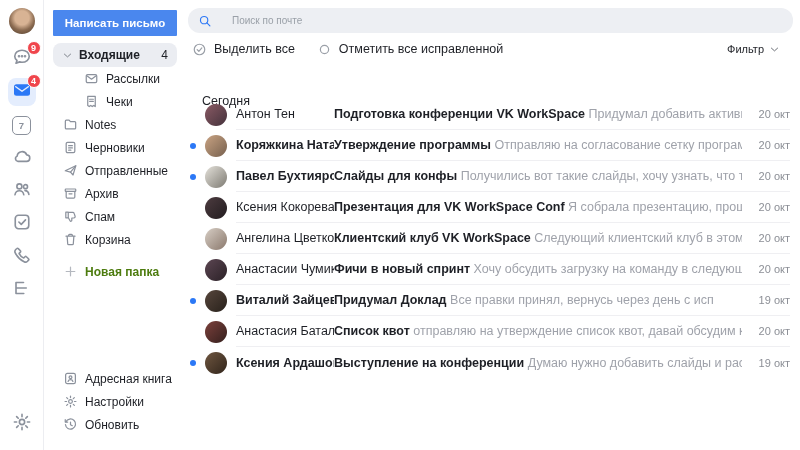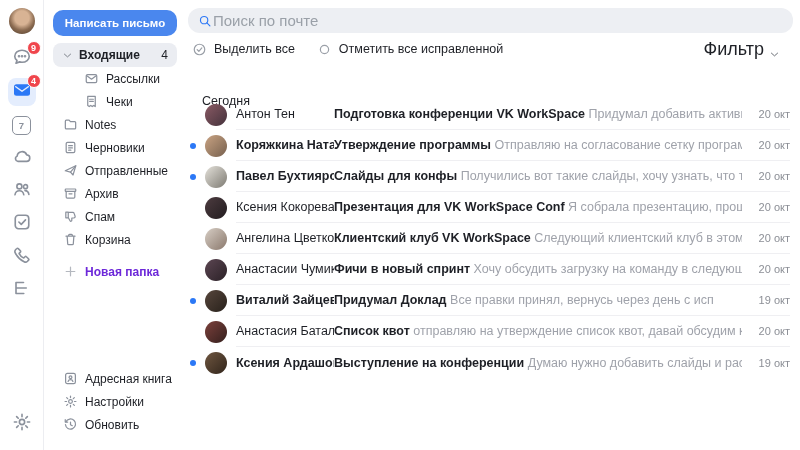--- a/index.html
+++ b/index.html
@@ -19,52 +19,52 @@
   .badge { position:absolute; top:-4px; right:-5px; min-width:14px; height:14px; padding:0 3px;
     background:#f0454c; color:#fff; font-size:9px; font-weight:700; border-radius:8px;
     display:flex; align-items:center; justify-content:center; border:1.5px solid #fff; }
   .cal { width:19px; height:19px; border:1.6px solid currentColor; border-radius:5px;
     font-size:9.5px; font-weight:600; display:flex; align-items:center; justify-content:center; color:#8b919c; }
   .gear-slot { margin-top:auto; margin-bottom:12px; }
 
   
   .sidebar { position:absolute; left:44px; top:0; width:142px; height:450px; padding:10px 5px 0 9px; }
   .compose { display:block; width:124px; height:26px; background:#4a87ee; color:#fff; border:none;
-    border-radius:10px; font-family:inherit; font-size:11.5px; font-weight:700; cursor:pointer; }
+    border-radius:1px; font-family:inherit; font-size:11.5px; font-weight:700; cursor:pointer; }
   .inbox-pill { margin-top:7px; width:124px; height:24px; background:#ebedf2; border-radius:8px;
     display:flex; align-items:center; padding:0 9px; cursor:pointer; }
   .inbox-pill .chev { color:#70757e; display:flex; }
   .inbox-pill .chev svg { width:11px; height:11px; }
   .inbox-label { font-size:12px; font-weight:600; margin-left:6px; }
   .inbox-count { margin-left:auto; font-size:12px; color:#1e2026; }
   .s-item { display:flex; align-items:center; height:23px; padding-left:10px; cursor:pointer; color:#1e2026; }
   .s-item.sub { padding-left:31px; }
   .s-ic { width:15px; height:15px; color:#8b919c; display:flex; flex:none; }
   .s-ic svg { width:15px; height:15px; }
   .s-label { font-size:12px; margin-left:7px; white-space:nowrap; }
   .new-folder { margin-top:9px; color:#9aa0a8; }
   .new-folder .s-ic { color:#b4b8bf; }
-  .new-folder .s-label { color:#6d28d9; font-weight:600; }
+  .new-folder .s-label { color:#4d7c0f; font-weight:600; }
   .sidebar-bottom { position:absolute; left:9px; bottom:14px; }
 
   
   .main { position:absolute; left:186px; top:0; right:0; height:450px; }
   .search { position:absolute; left:2px; top:8px; right:7px; height:25px; background:#edeff3;
     border-radius:12px; display:flex; align-items:center; padding:0 10px; }
   .search svg { width:14px; height:14px; color:#2b77f6; flex:none; }
-  .search input { border:none; outline:none; background:transparent; margin-left:1px; flex:1;
-    font-family:inherit; font-size:15px; color:#1e2026; }
+  .search input { border:none; outline:none; background:transparent; margin-left:20px; flex:1;
+    font-family:inherit; font-size:10px; color:#1e2026; }
   .search input::placeholder { color:#9aa0a8; }
 
   .toolbar { position:absolute; left:6px; top:40px; right:20px; height:18px; display:flex; align-items:center; }
   .tb-btn { display:flex; align-items:center; cursor:pointer; font-size:12.5px; color:#1e2026; }
   .tb-btn + .tb-btn { margin-left:22px; }
   .tb-btn .tbic { color:#9ba0a8; display:flex; margin-right:7px; }
   .tb-btn .tbic svg { width:15px; height:15px; }
-  .filter { margin-left:auto; display:flex; align-items:flex-end; cursor:pointer; font-size:18px; }
+  .filter { margin-left:auto; display:flex; align-items:flex-end; cursor:pointer; font-size:11px; }
   .filter .fchev { display:flex; margin-left:5px; color:#5a5e66; }
   .filter .fchev svg { width:11px; height:11px; }
 
   .section-label { position:absolute; left:16px; top:68px; font-size:12.5px; color:#1e2026;margin-top:26px; }
 
   .email-list { position:absolute; left:0; top:99px; right:0; }
   .row { position:relative; height:31px; display:flex; align-items:center; padding-left:19px; padding-right:10px; cursor:pointer; }
   .dot { position:absolute; left:4px; top:50%; margin-top:-3px; width:6px; height:6px; border-radius:50%;
     background:#2b78f6; display:none; }
   .row.unread .dot { display:block; }

